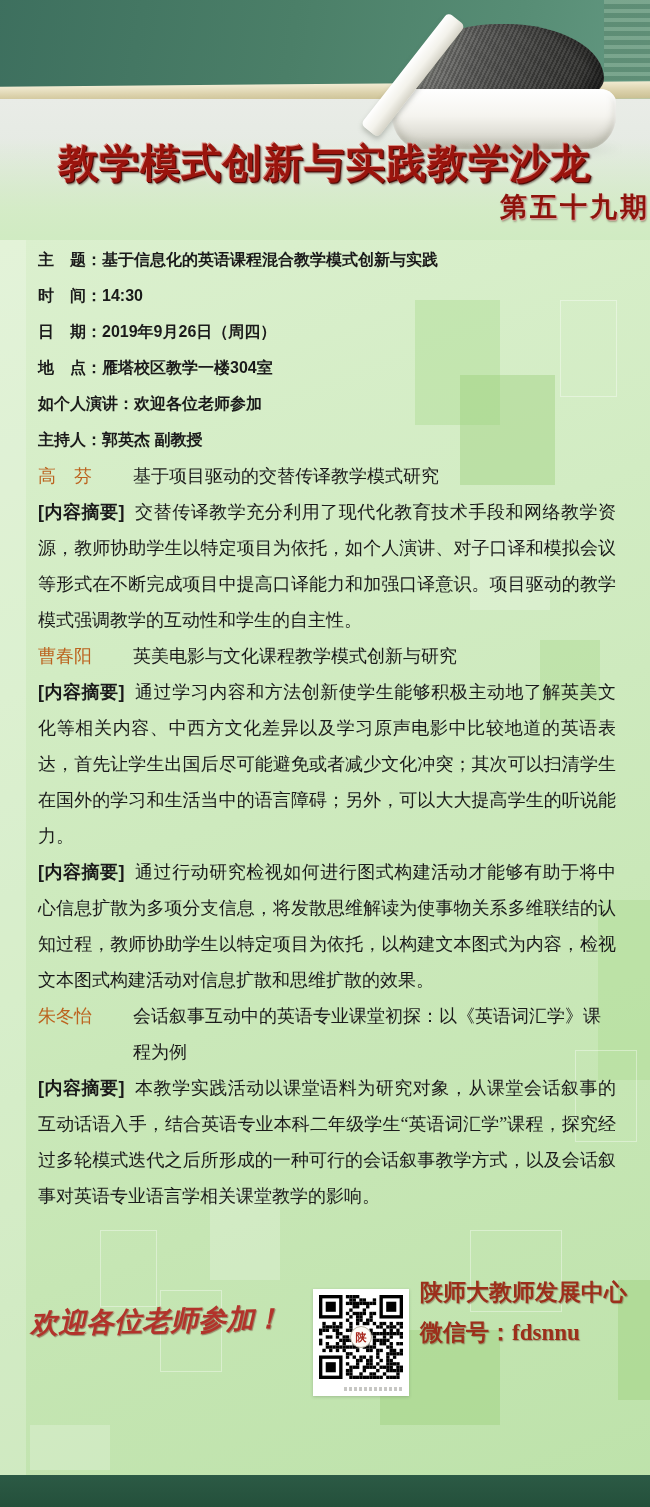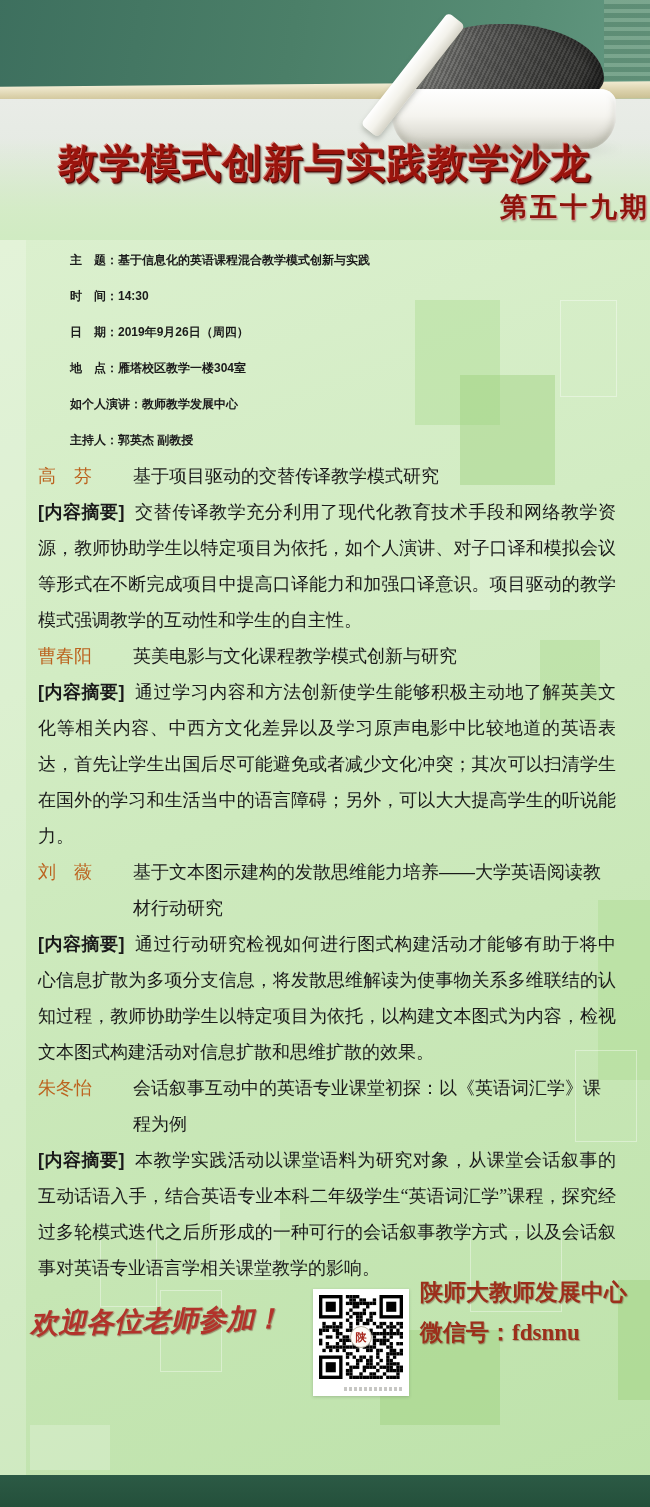--- a/index.html
+++ b/index.html
@@ -48,21 +48,21 @@
   
   .title{position:absolute;top:136px;left:0;width:650px;margin:0;text-align:center;
     font-size:40px;font-weight:bold;letter-spacing:1px;color:#9a140d;z-index:5;
     text-shadow:-1px -1px 0 #dc9186, 1px 1px 0 #4e0a06, 2px 2px 2px rgba(40,8,5,.55), 0 0 8px rgba(255,255,255,.35);font-family:Liberation Serif, serif;}
   .session{position:absolute;top:189px;left:0;width:650px;text-align:right;
     font-size:27px;font-weight:bold;letter-spacing:3px;color:#8e130c;z-index:5;
     text-shadow:1px 1px 0 #d9a49c, 1px 2px 2px rgba(60,10,8,.4);}
   
   .content{position:absolute;top:242px;left:38px;width:578px;line-height:36px;
     color:#1a1a1a;z-index:4;}
-  .info-line{font-size:12px;font-weight:bold;white-space:nowrap;margin-left:32px;}
+  .info-line{font-size:16px;font-weight:bold;white-space:nowrap;}
   .spk-row{display:flex;font-size:18px;font-weight:normal;}
   .spk-name{flex:none;width:95px;color:#bc631f;}
   .spk-title{flex:1;max-width:492px;}
   .abstract{margin:0;font-size:18px;text-align:justify;
     font-family:"Liberation Serif", serif;}
   .abstract .ab-label{font-family:"Liberation Sans", sans-serif;font-weight:600;
     margin-right:10px;}
   
   .welcome{position:absolute;left:30px;top:1302px;width:290px;z-index:5;
     font-size:28px;font-weight:bold;font-style:italic;color:#b2332b;
@@ -117,39 +117,35 @@
   </div>
 
   <h1 class="title">教学模式创新与实践教学沙龙</h1>
   <div class="session">第五十九期</div>
 
   <div class="content">
     <div class="info-line"><span>主　题：</span><span>基于信息化的英语课程混合教学模式创新与实践</span></div>
     <div class="info-line"><span>时　间：</span><span>14:30</span></div>
     <div class="info-line"><span>日　期：</span><span>2019年9月26日（周四）</span></div>
     <div class="info-line"><span>地　点：</span><span>雁塔校区教学一楼304室</span></div>
-    <div class="info-line"><span>如个人演讲：</span><span>教师教学发展中心</span></div>
+    <div class="info-line"><span>如个人演讲：</span><span>欢迎各位老师参加</span></div>
     <div class="info-line"><span>主持人：</span><span>郭英杰 副教授</span></div>
 
     <div class="spk-row">
       <span class="spk-name">高　芬</span>
       <span class="spk-title">基于项目驱动的交替传译教学模式研究</span>
     </div>
     <p class="abstract"><span class="ab-label">[内容摘要]</span><span>交替传译教学充分利用了现代化教育技术手段和网络教学资源，教师协助学生以特定项目为依托，如个人演讲、对子口译和模拟会议等形式在不断完成项目中提高口译能力和加强口译意识。项目驱动的教学模式强调教学的互动性和学生的自主性。</span></p>
 
     <div class="spk-row">
       <span class="spk-name">曹春阳</span>
       <span class="spk-title">英美电影与文化课程教学模式创新与研究</span>
     </div>
     <p class="abstract"><span class="ab-label">[内容摘要]</span><span>通过学习内容和方法创新使学生能够积极主动地了解英美文化等相关内容、中西方文化差异以及学习原声电影中比较地道的英语表达，首先让学生出国后尽可能避免或者减少文化冲突；其次可以扫清学生在国外的学习和生活当中的语言障碍；另外，可以大大提高学生的听说能力。</span></p>
 
-    <div class="spk-row">
-      <span class="spk-name">刘　薇</span>
-      <span class="spk-title">基于文本图示建构的发散思维能力培养——大学英语阅读教材行动研究</span>
-    </div>
     <p class="abstract"><span class="ab-label">[内容摘要]</span><span>通过行动研究检视如何进行图式构建活动才能够有助于将中心信息扩散为多项分支信息，将发散思维解读为使事物关系多维联结的认知过程，教师协助学生以特定项目为依托，以构建文本图式为内容，检视文本图式构建活动对信息扩散和思维扩散的效果。</span></p>
 
     <div class="spk-row">
       <span class="spk-name">朱冬怡</span>
       <span class="spk-title">会话叙事互动中的英语专业课堂初探：以《英语词汇学》课程为例</span>
     </div>
     <p class="abstract"><span class="ab-label">[内容摘要]</span><span>本教学实践活动以课堂语料为研究对象，从课堂会话叙事的互动话语入手，结合英语专业本科二年级学生“英语词汇学”课程，探究经过多轮模式迭代之后所形成的一种可行的会话叙事教学方式，以及会话叙事对英语专业语言学相关课堂教学的影响。</span></p>
   </div>
 
   <div class="welcome">欢迎各位老师参加！</div>

